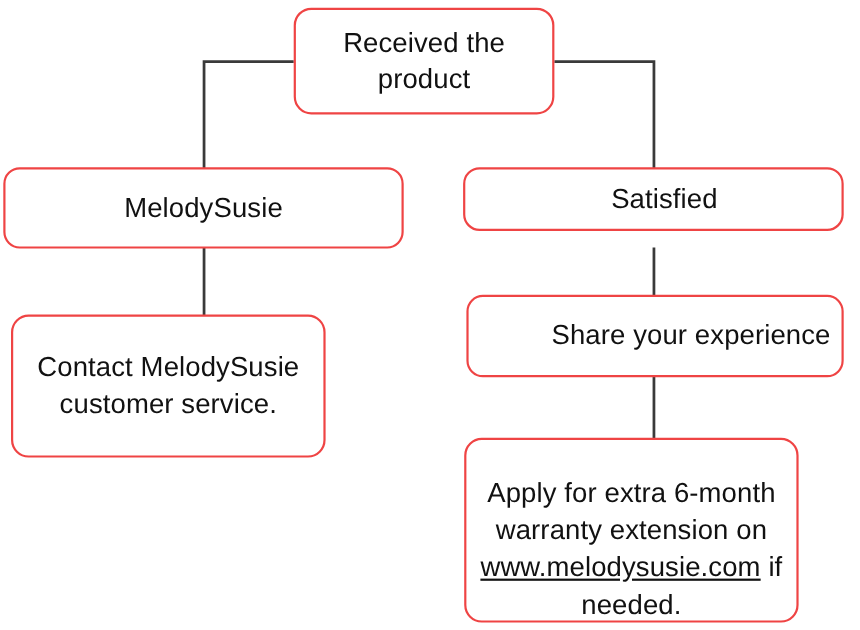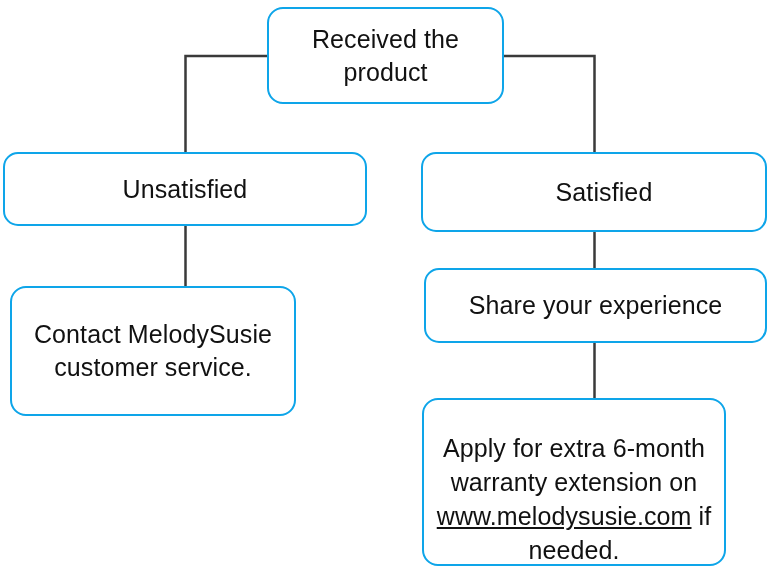--- a/index.html
+++ b/index.html
@@ -24,21 +24,21 @@
     left: 0;
     top: 0;
     width: 782px;
     height: 573px;
     pointer-events: none;
   }
   .node {
     position: absolute;
     box-sizing: border-box;
     background: #ffffff;
-    border: 2px solid #0ea5e9;
+    border: 2px solid #ef4444;
     border-radius: 14px;
     display: flex;
     align-items: center;
     justify-content: center;
     text-align: center;
     color: #111111;
     font-size: 25px;
     line-height: 1.32;
     letter-spacing: 0.1px;
     z-index: 2;
@@ -46,23 +46,23 @@
   .node .txt {
     display: block;
     width: 100%;
     padding: 0 10px;
     box-sizing: border-box;
     white-space: pre-line;
   }
   
   #node-received  { left: 267px; top: 7px;   width: 237px; height: 97px;  border-radius: 16px; }
   #node-unsat     { left: 3px;   top: 152px; width: 364px; height: 74px;  border-radius: 15px; }
-  #node-sat       { left: 421px; top: 152px; width: 346px; height: 80px;  border-radius: 15px; padding-left: 20px; }
+  #node-sat       { left: 421px; top: 152px; width: 346px; height: 58px;  border-radius: 15px; padding-left: 20px; }
   #node-contact   { left: 10px;  top: 286px; width: 286px; height: 130px; border-radius: 16px; }
-  #node-share     { left: 424px; top: 268px; width: 343px; height: 75px;  border-radius: 15px; }
+  #node-share     { left: 424px; top: 268px; width: 343px; height: 75px;  border-radius: 15px; text-align: right; }
   #node-apply     { left: 422px; top: 398px; width: 304px; height: 168px; border-radius: 16px; }
 
   #node-apply .txt { line-height: 1.36; }
   .link-url {
     text-decoration: underline;
     text-underline-offset: 2px;
     color: #111111;
   }
 </style>
 </head>
@@ -84,21 +84,21 @@
       <path d="M594.5,342 L594.5,399"></path>
     </g>
   </svg>
 
   <div class="node" id="node-received">
     <span class="txt">Received the
 product</span>
   </div>
 
   <div class="node" id="node-unsat">
-    <span class="txt">Unsatisfied</span>
+    <span class="txt">MelodySusie</span>
   </div>
 
   <div class="node" id="node-sat">
     <span class="txt">Satisfied</span>
   </div>
 
   <div class="node" id="node-contact">
     <span class="txt">Contact MelodySusie
 customer service.</span>
   </div>

